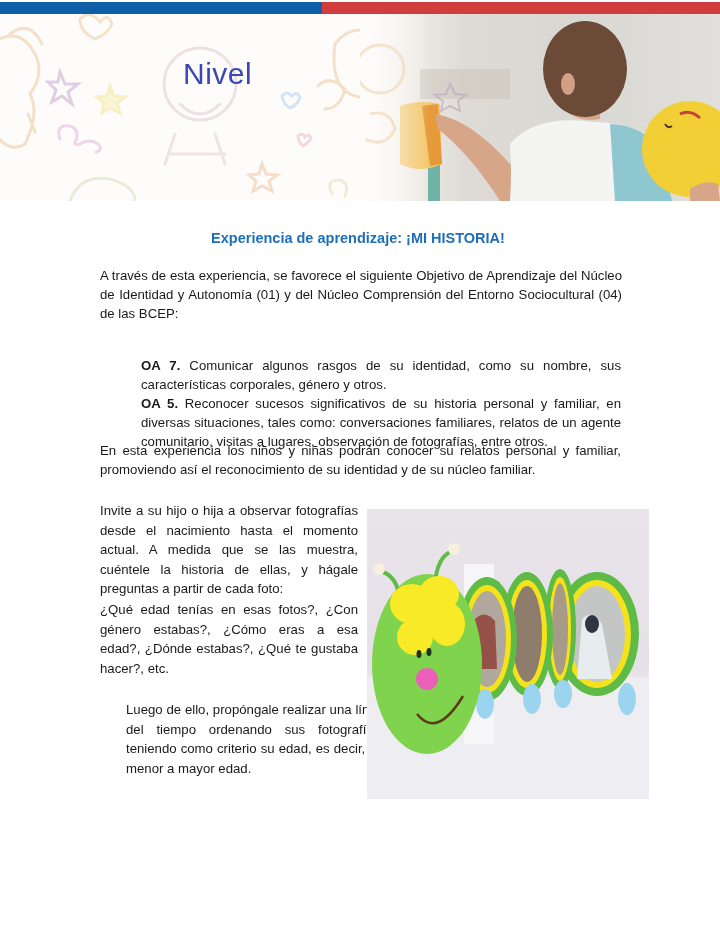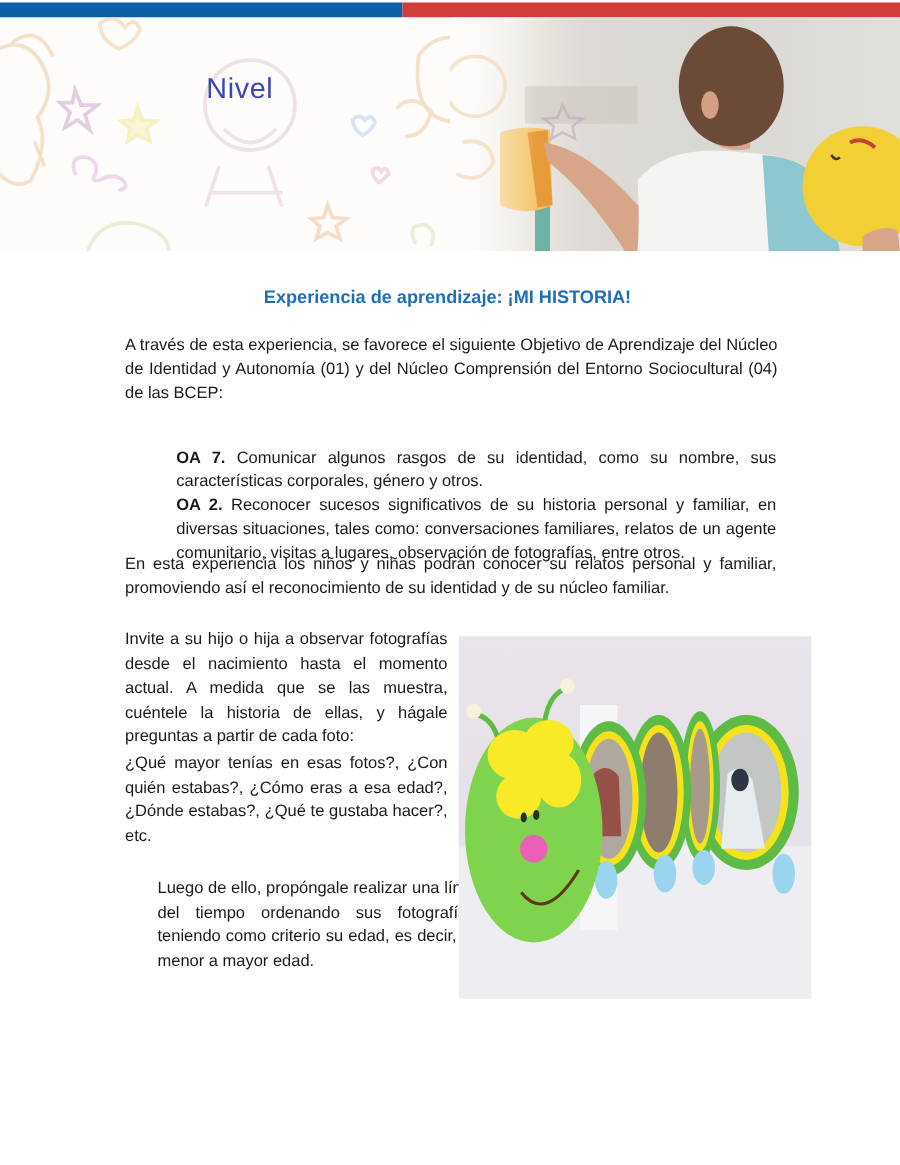--- a/index.html
+++ b/index.html
@@ -12,21 +12,21 @@
     .top-bar .red  { flex: 1; height: 100%; background: #d13c3c; }
 
     .banner { position: absolute; left: 0; top: 14px; width: 720px; height: 187px; overflow: hidden;
               background: #fdfcfb; }
     .banner-bg-left { position: absolute; left: 0; top: 0; width: 430px; height: 100%; }
     .banner-photo { position: absolute; left: 360px; top: 0; width: 360px; height: 100%;
       background: linear-gradient(90deg, rgba(253,252,251,1) 0%, rgba(240,236,230,0.9) 12%, rgba(222,219,214,1) 30%, #d9d7d2 60%, #e2e0dc 100%); }
     .banner-photo svg { position: absolute; left: 0; top: 0; }
 
     .logo { position: absolute; left: 151px; top: 45px; color: #3b47b5; line-height: 1; }
-    .logo .l1 { display: block; font-size: 23px; font-weight: 400; letter-spacing: 0.5px; margin-left: 14px; }
+    .logo .l1 { display: block; font-size: 30px; font-weight: 400; letter-spacing: 0.5px; margin-left: 32px; }
     .logo .l2 { display: block; font-size: 38px; font-weight: 700; letter-spacing: 0.5px; margin-top: 0px; }
 
     
     .title { position: absolute; left: 0; top: 230px; width: 716px; text-align: center;
              font-size: 14.5px; font-weight: 700; color: #1f6fb8; }
 
     .p { position: absolute; font-size: 13.2px; line-height: 19px; text-align: justify; }
     .intro { left: 100px; top: 266px; width: 522px; }
     .oa-block { left: 141px; top: 356px; width: 480px; }
     .oa-block b { font-weight: 700; }
@@ -136,28 +136,28 @@
 
 <div class="title">Experiencia de aprendizaje: ¡MI HISTORIA!</div>
 
 <p class="p intro just-last">A través de esta experiencia, se favorece el siguiente Objetivo de Aprendizaje del Núcleo de Identidad y Autonomía (01) y del Núcleo Comprensión del Entorno Sociocultural (04) de  las BCEP:</p>
 
 <div class="p oa-block just-last">
   <div>
     <b>OA 7.</b><span> Comunicar algunos rasgos de su identidad, como su nombre, sus características corporales, género y otros.</span>
   </div>
   <div>
-    <b>OA 2.</b><span> Reconocer sucesos significativos de su historia personal y familiar, en diversas situaciones, tales como: conversaciones familiares, relatos de un agente comunitario, visitas a lugares, observación de fotografías, entre otros.</span>
+    <b>OA 5.</b><span> Reconocer sucesos significativos de su historia personal y familiar, en diversas situaciones, tales como: conversaciones familiares, relatos de un agente comunitario, visitas a lugares, observación de fotografías, entre otros.</span>
   </div>
 </div>
 
 <p class="p summary just-last">En esta experiencia los niños y niñas podrán conocer su relatos personal y familiar, promoviendo así el reconocimiento de su identidad y de su núcleo familiar.</p>
 
 <p class="p col c1 just-last">Invite a su hijo o hija a observar fotografías desde el nacimiento hasta el momento actual. A medida que se las muestra, cuéntele la historia de ellas, y hágale preguntas a partir de cada foto:</p>
-<p class="p col c2 just-last">¿Qué mayor tenías en esas fotos?, ¿Con quién estabas?, ¿Cómo eras a esa edad?, ¿Dónde estabas?, ¿Qué te gustaba hacer?, etc.</p>
+<p class="p col c2 just-last">¿Qué edad tenías en esas fotos?, ¿Con género estabas?, ¿Cómo eras a esa edad?, ¿Dónde estabas?, ¿Qué te gustaba hacer?, etc.</p>
 <div class="p col c3 just-last">
   <div>Luego de ello, propóngale realizar una línea del tiempo ordenando sus fotografías, teniendo como criterio su edad, es decir, de menor a mayor edad.</div>
 </div>
 
 <div class="photo">
   <svg width="282" height="290" viewBox="0 0 282 290">
 
     <rect x="0" y="168" width="282" height="122" fill="#eeedf1"></rect>
 
     <rect x="97" y="55" width="30" height="180" fill="#f6f5f7"></rect>

